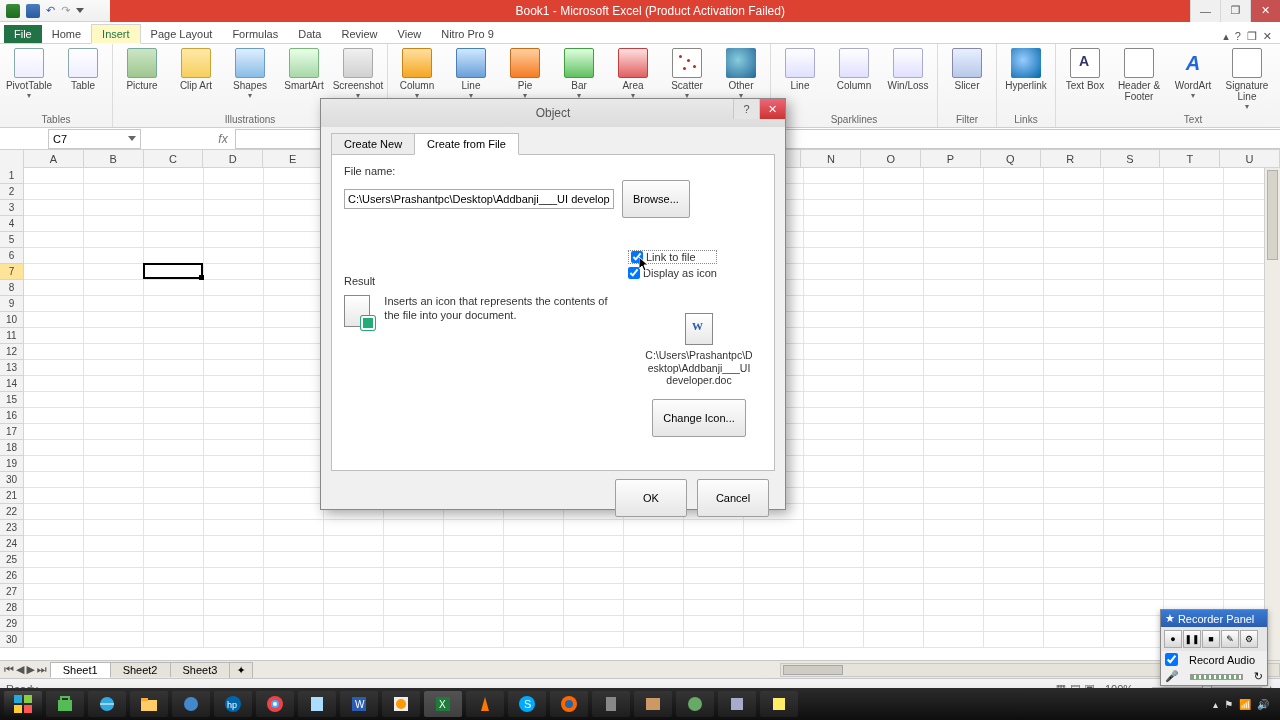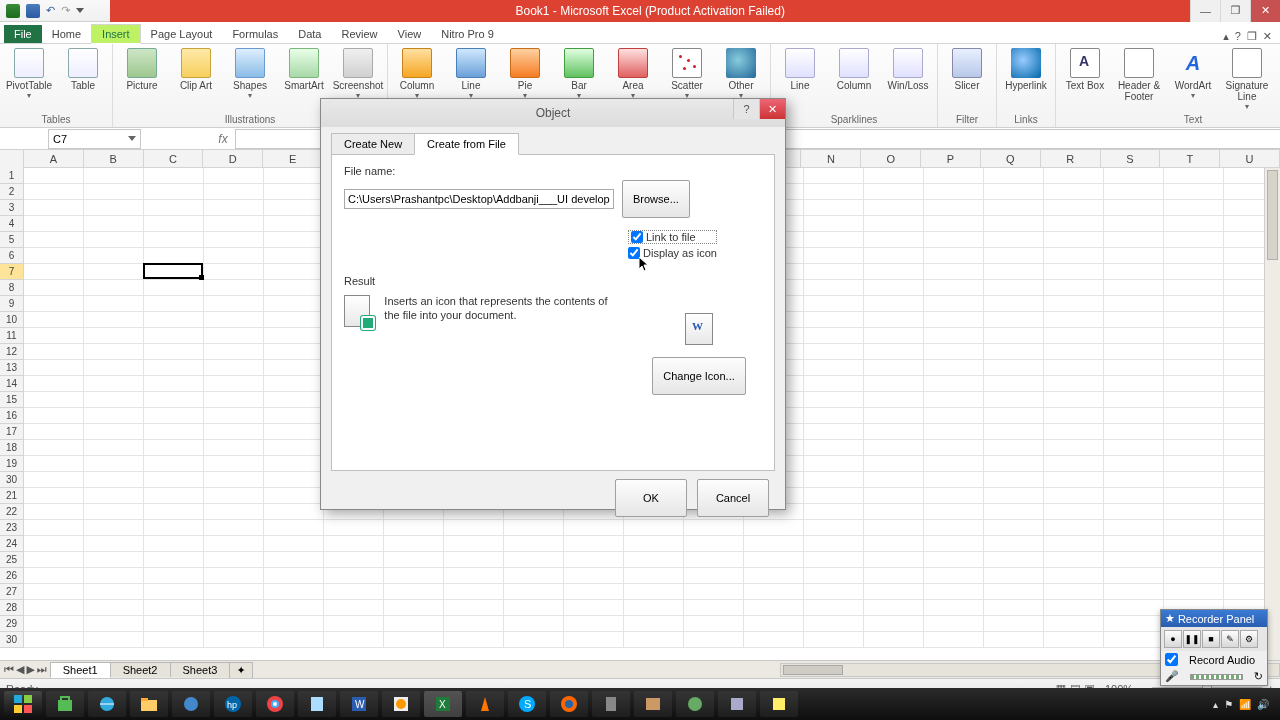--- a/index.html
+++ b/index.html
@@ -13,21 +13,21 @@
 .qat-arrow { width: 0; height: 0; border-left: 4px solid transparent; border-right: 4px solid transparent; border-top: 5px solid #555; }
 .titlecenter { flex: 1; height: 22px; background: #dd4132; color: #fff; text-align: center; line-height: 22px; font-size: 12px; margin-left: 20px; }
 .winbtns { display: flex; }
 .winbtn { width: 30px; height: 22px; display: flex; align-items: center; justify-content: center; background: #f0f0f0; border-left: 1px solid #d8d8d8; color: #555; }
 .winbtn.close { background: #c75050; color: #fff; }
 
 
 .ribtabs { height: 22px; background: #fff; display: flex; align-items: flex-end; border-bottom: 1px solid #d4d4d4; padding-left: 4px; }
 .ribtab { padding: 3px 10px; font-size: 11px; color: #444; cursor: pointer; }
 .ribtab.file { background: #217346; color: #fff; }
-.ribtab.active { border: 1px solid #d4d4d4; border-bottom: 1px solid #fff; background: #bef264; color: #217346; margin-bottom: -1px; }
+.ribtab.active { border: 1px solid #d4d4d4; border-bottom: 1px solid #fff; background: #fef9c3; color: #217346; margin-bottom: -1px; }
 .ribright { margin-left: auto; display: flex; gap: 6px; padding-right: 8px; font-size: 11px; color: #555; }
 
 
 .ribbon { height: 84px; background: linear-gradient(#fdfdfd,#f3f3f3); border-bottom: 1px solid #cfcfcf; display: flex; }
 .rgroup { border-right: 1px solid #dcdcdc; padding: 2px 6px 0 6px; display: flex; flex-direction: column; justify-content: space-between; }
 .rgroup-items { display: flex; gap: 8px; align-items: flex-start; }
 .ritem { display: flex; flex-direction: column; align-items: center; width: 46px; text-align: center; font-size: 10px; color: #444; cursor: pointer; }
 .ritem .ri { width: 30px; height: 30px; margin: 2px 0 2px 0; border-radius: 2px; display: flex; align-items: center; justify-content: center; }
 .rgroup-label { text-align: center; font-size: 10px; color: #666; padding-bottom: 2px; }
 .drop { font-size: 8px; color: #666; }
@@ -1095,41 +1095,42 @@
       <div class="mtab">Create New</div>
       <div class="mtab active">Create from File</div>
     </div>
     <div class="mpanel">
       <div style="margin-bottom:3px;">File name:</div>
       <div style="display:flex; gap:8px; align-items:center;">
         <input class="minput" value="C:\Users\Prashantpc\Desktop\Addbanji___UI developer.do" style="">
         <button class="mbutton">Browse...</button>
       </div>
 
-      <div style="position:absolute; left:296px; top:75px;">
+      <div style="position:absolute; left:296px; top:95px;">
         <label class="mcheck" style="border:1px dotted #888; padding:0 2px;">
           <input type="checkbox" checked="" style="">
           <span>Link to file</span>
         </label>
         <label class="mcheck" style="margin-top:3px;">
           <input type="checkbox" checked="" style="">
           <span>Display as icon</span>
         </label>
       </div>
 
       <div style="position:absolute; left:12px; top:120px; width:270px;">
         <div style="margin-bottom:8px;">Result</div>
         <div style="display:flex; gap:14px; align-items:flex-start;">
           <span class="result-ico"></span>
           <div style="font-size:11px; line-height:1.25;">Inserts an icon that represents the contents of the file into your document.</div>
         </div>
       </div>
 
       <div style="position:absolute; left:312px; top:158px; width:110px; text-align:center;">
         <div class="file-ico"></div>
+        <div style="font-size:10.5px; margin-top:4px; word-break:break-all; line-height:1.2;">C:\Users\Prashantpc\Desktop\Addbanji___UI developer.doc</div>
         <button class="mbutton" style="margin-top:12px;">Change Icon...</button>
       </div>
     </div>
     <div class="mfooter">
       <button class="mbutton" style="min-width:72px;">OK</button>
       <button class="mbutton" style="min-width:72px;">Cancel</button>
     </div>
   </div>
   <div class="cursor" style="left:318px; top:158px;">
     <svg viewBox="0 0 12 16">

